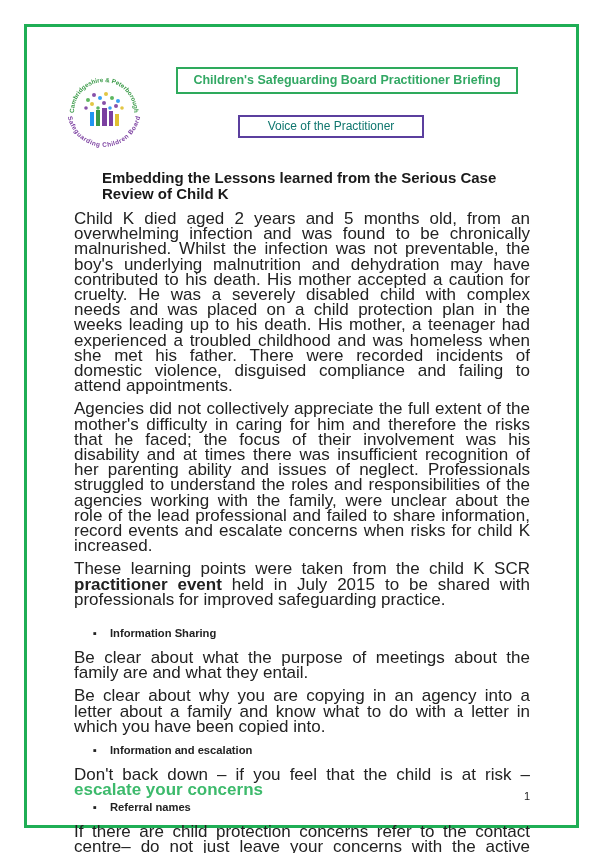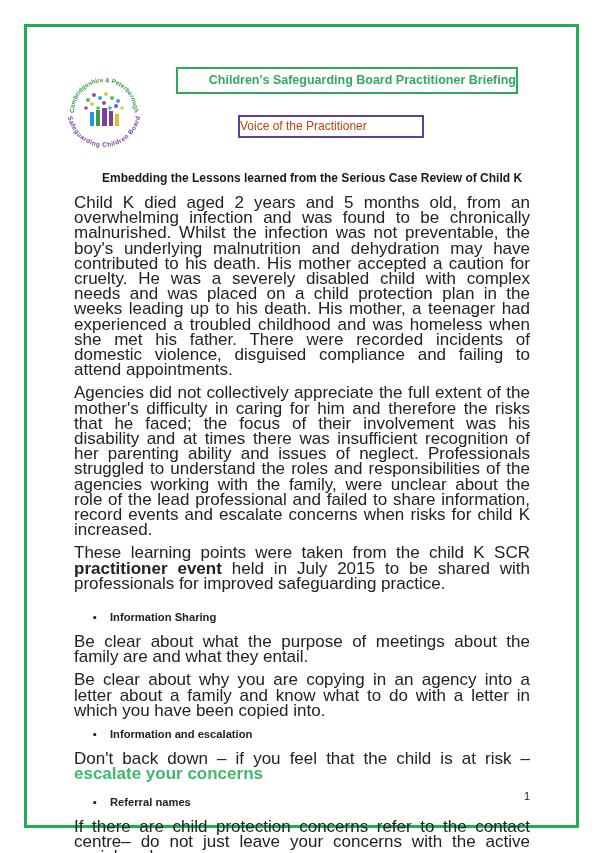--- a/index.html
+++ b/index.html
@@ -2,27 +2,27 @@
 <html><head>
 <meta charset="utf-8">
 <style>
   html, body { margin: 0; padding: 0; background: #ffffff; }
   body { width: 604px; height: 853px; position: relative; overflow: hidden;
          font-family: "Liberation Sans", sans-serif; color: #222222; }
   .page-border { position: absolute; left: 24px; top: 24px; width: 549px; height: 798px;
                  border: 3px solid #1fae55; }
   .logo { position: absolute; left: 62px; top: 68px; width: 84px; height: 84px; }
   .title-box { position: absolute; left: 176px; top: 67px; width: 338px; height: 23px;
-               border: 2px solid #2eaa5c; text-align: right; font-weight: bold;
+               border: 2px solid #2eaa5c; text-align: center; font-weight: bold;
                font-size: 12.5px; line-height: 23px; color: #33a864; }
   .voice-box { position: absolute; left: 238px; top: 115px; width: 182px; height: 19px;
-               border: 2px solid #5b3f9e; text-align: left; font-size: 12px;
-               line-height: 19px; color: #c2410c; }
+               border: 2px solid #5b3f9e; text-align: center; font-size: 12px;
+               line-height: 19px; color: #0f766e; }
   .content { position: absolute; left: 74px; top: 170px; width: 456px; }
-  .heading { font-weight: bold; font-size: 12px; line-height: 16px; margin: 0 0 9px 0; color: #1a1a1a; padding-left: 28px; }
+  .heading { font-weight: bold; font-size: 15px; line-height: 16px; margin: 0 0 9px 0; color: #1a1a1a; padding-left: 28px; }
   .para { font-size: 17px; line-height: 15.2px; text-align: justify; margin: 0 0 8px 0; }
   .bullet { font-size: 11.2px; line-height: 15px; font-weight: bold; margin: 0 0 9px 0;
             padding-left: 36px; position: relative; }
   .bullet .dot { position: absolute; left: 19px; top: 0; font-weight: normal; }
   .green { color: #3dba6c; font-weight: bold; }
   .page-num { position: absolute; left: 524px; top: 790px; font-size: 11px; }
 </style>
 </head>
 <body>
 
@@ -77,21 +77,21 @@
     <span class="dot">▪</span>
     <span>Information Sharing</span>
   </div>
   <p class="para">Be clear about what the purpose of meetings about the family are and what they entail.</p>
   <p class="para" style="margin-bottom:9px;">Be clear about why you are copying in an agency into a letter about a family and know what to do with a letter in which you have been copied into.</p>
 
   <div class="bullet">
     <span class="dot">▪</span>
     <span>Information and escalation</span>
   </div>
-  <p class="para" style="margin-bottom:13px;"><span>Don't back down – if you feel that the child is at risk – </span><span class="green">escalate your concerns</span></p>
+  <p class="para" style="margin-bottom:2px;"><span>Don't back down – if you feel that the child is at risk – </span><span class="green">escalate your concerns</span></p>
 
   <div class="bullet">
     <span class="dot">▪</span>
     <span>Referral names</span>
   </div>
   <p class="para">If there are child protection concerns refer to the contact centre– do not just leave your concerns with the active social worker.</p>
 </div>
 
 <div class="page-num">1</div>
 

